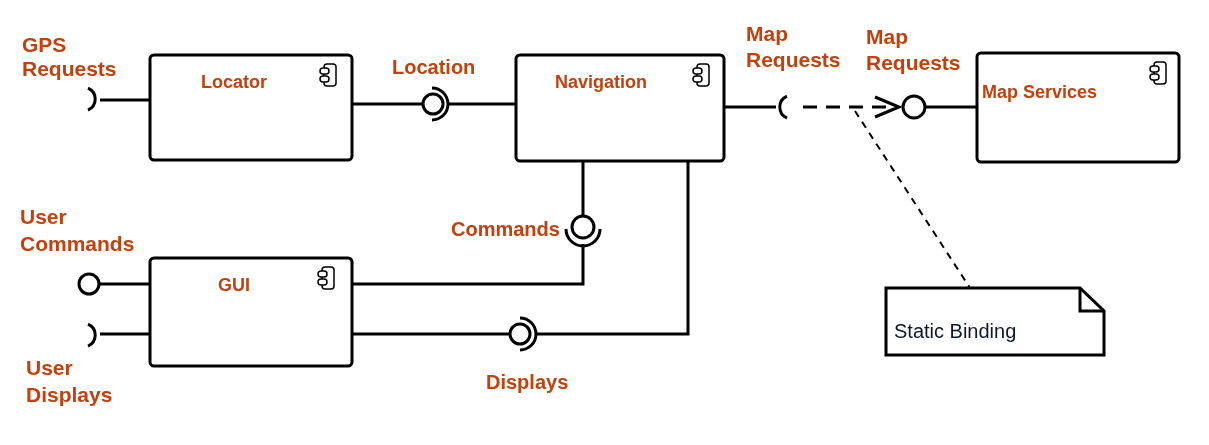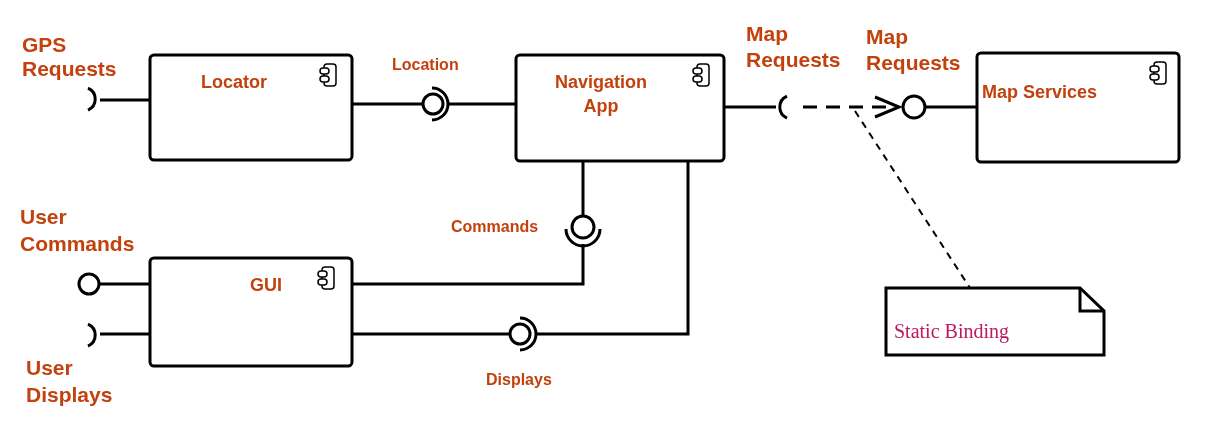--- a/index.html
+++ b/index.html
@@ -1,22 +1,22 @@
 <!DOCTYPE html>
 <html><head>
 <meta charset="utf-8">
 <style>
   html, body { margin: 0; padding: 0; background: #ffffff; }
   body { width: 1209px; height: 445px; overflow: hidden; position: relative; font-family: "Liberation Sans", sans-serif; }
   svg { position: absolute; left: 0; top: 0; }
   .lbl { position: absolute; font-family: "Liberation Sans", sans-serif; font-weight: bold; color: #c2410c; white-space: nowrap; line-height: 1.15; }
   .big { font-size: 21px; }
-  .small { font-size: 16px; }
+  .small { font-size: 20px; }
   .comp-title { font-size: 18px; text-align: center; }
-  .note-text { position: absolute; font-family: Liberation Serif, serif; font-size: 20px; color: #be185d; white-space: nowrap; }
+  .note-text { position: absolute; font-family: Liberation Sans, sans-serif; font-size: 20px; color: #0f172a; white-space: nowrap; }
 </style>
 </head>
 <body>
 
 <svg width="1209" height="445" viewBox="0 0 1209 445">
   <defs>
     <g id="comp-icon">
       <rect x="4" y="0" width="12" height="22" rx="3" fill="#fff" stroke="#000" stroke-width="1.5"></rect>
       <rect x="0" y="4" width="9" height="6" rx="3" fill="#fff" stroke="#000" stroke-width="1.5"></rect>
       <rect x="0" y="12" width="9" height="6" rx="3" fill="#fff" stroke="#000" stroke-width="1.5"></rect>
@@ -68,24 +68,23 @@
 
   <line x1="352" y1="334" x2="510" y2="334" stroke="#000" stroke-width="3"></line>
   <circle cx="520" cy="334" r="10" fill="#fff" stroke="#000" stroke-width="3"></circle>
   <path d="M520,318 A16,16 0 0 1 520,350" fill="none" stroke="#000" stroke-width="3"></path>
   <polyline points="536,334 688,334 688,161" fill="none" stroke="#000" stroke-width="3"></polyline>
 </svg>
 
 <div class="lbl comp-title" style="left:150px; top:72px; width:168px;">Locator</div>
 <div class="lbl comp-title" style="left:516px; top:72px; width:170px;">
   <div>Navigation</div>
-  <div style="margin-top:3px;">App</div>
 </div>
 <div class="lbl comp-title" style="left:982px; top:82px;">Map Services</div>
-<div class="lbl comp-title" style="left:150px; top:275px; width:168px;padding-left:32px;">GUI</div>
+<div class="lbl comp-title" style="left:150px; top:275px; width:168px;">GUI</div>
 
 <div class="lbl big" style="left:22px; top:33px;">
   <div>GPS</div>
   <div>Requests</div>
 </div>
 <div class="lbl big" style="left:20px; top:205px;">
   <div>User</div>
   <div style="margin-top:3px;">Commands</div>
 </div>
 <div class="lbl big" style="left:26px; top:356px;">

